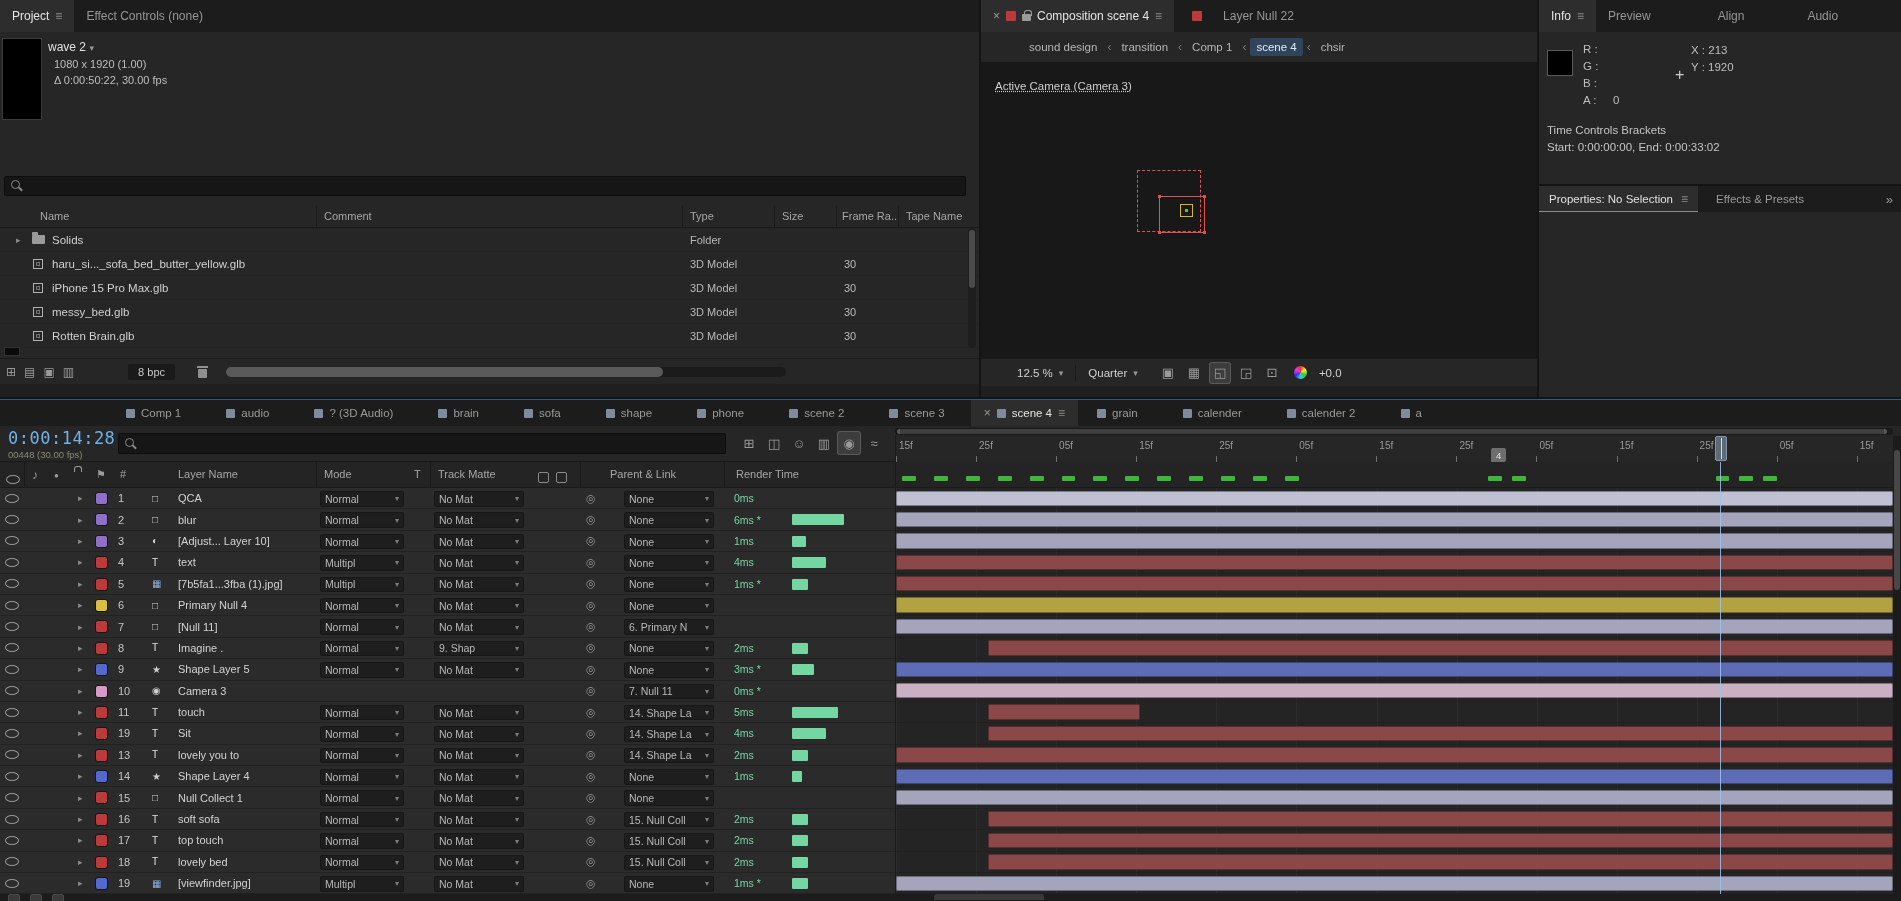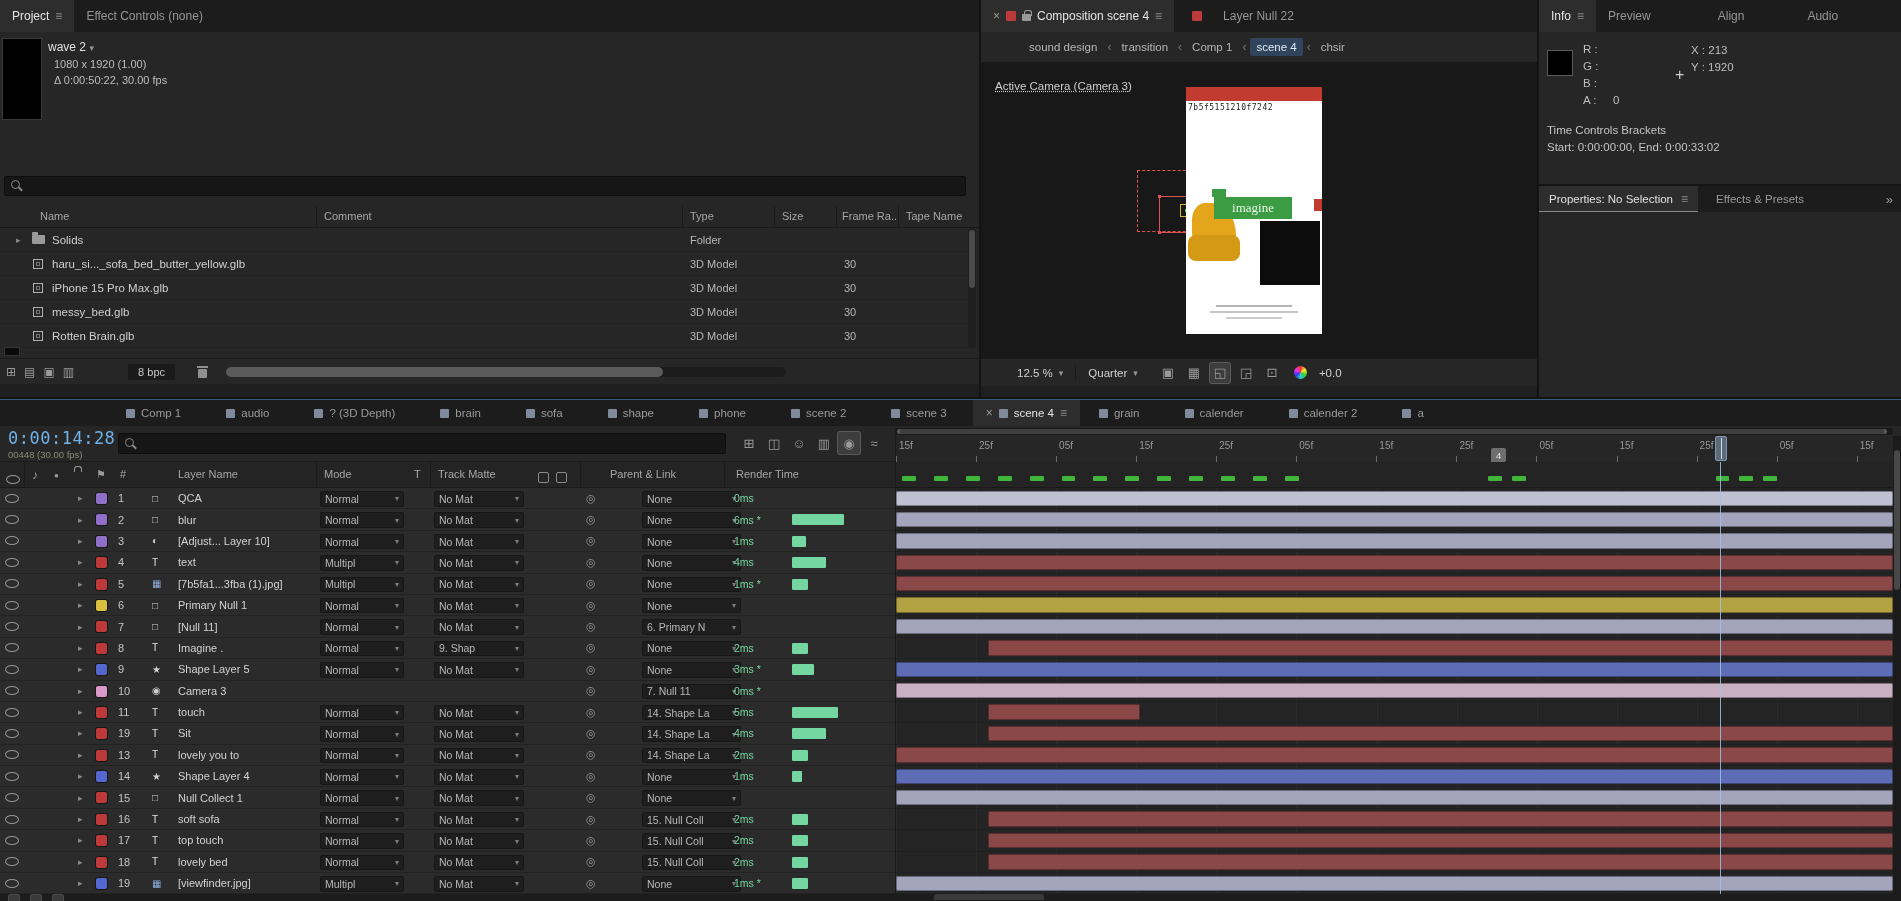--- a/index.html
+++ b/index.html
@@ -49,21 +49,21 @@
 .ttab.active{background:#2d2d2d;color:#e2e2e2}
 .tl-row{position:relative;height:21.4px;border-bottom:1px solid #222;background:#2b2b2b}
 .t-cell{position:absolute;top:0;bottom:0;display:flex;align-items:center}
 .c-eye{left:5px}.c-chev{left:78px;color:#8a8a8a;font-size:9px}
 .lab{position:absolute;left:96px;top:5px;width:11px;height:11px;border-radius:2px;box-shadow:0 0 0 1px rgba(0,0,0,.45)}
 .c-num{left:118px;font-size:11px;color:#c4c4c4}
 .c-ico{left:152px;font-size:10px}
 .c-name{left:178px;width:136px;font-size:11px;color:#d2d2d2;white-space:nowrap;overflow:hidden}
 .dd{position:absolute;top:3px;height:15.5px;background:#1e1e1e;border:1px solid #171717;border-radius:2px;display:flex;align-items:center;justify-content:space-between;padding:0 4px;font-size:10.5px;color:#b8b8b8;white-space:nowrap;overflow:hidden}
 .dd .arr{font-size:8px;color:#7d7d7d;margin-left:4px}
-.dd-mode{left:320px;width:84px}.dd-matte{left:434px;width:90px}.dd-parent{left:642px;width:99px}
+.dd-mode{left:320px;width:84px}.dd-matte{left:434px;width:90px}.dd-parent{left:624px;width:90px}
 .c-pw{left:586px;color:#9a9a9a;font-size:11px}
 .c-rt{left:734px;font-size:10.5px;color:#74d6a0;white-space:nowrap}
 .rbar{position:absolute;left:792px;top:5px;height:11px;background:#74d6a0;border-radius:1px}
 .gr-row{position:relative;height:21.4px;border-bottom:1px solid #202020}
 .gbar{position:absolute;top:2.5px;bottom:2.5px;border-radius:2px;box-shadow:inset 0 0 0 1px rgba(0,0,0,.35)}
 .tick{position:absolute;top:0;bottom:0}
 .tick .tl-line{position:absolute;left:0;bottom:0;width:1px;height:6px;background:#6f6f6f}
 .tick .tl-txt{position:absolute;left:3px;top:5px;font-size:10px;color:#9a9a9a;white-space:nowrap}
 .kf{position:absolute;bottom:6px;height:5px;width:1.4%;background:#3fb53a;border-radius:1px}
 .hsq{width:11px;height:11px;border:1px solid #8a8a8a;border-radius:2px;display:inline-block}
@@ -250,35 +250,20 @@
       <div class="abs" style="left:178px;top:134px;width:46px;height:37px;border:1px solid #e05252">
         <span class="abs" style="left:-2px;top:-2px;width:3px;height:3px;background:#e05252"></span>
         <span class="abs" style="right:-2px;top:-2px;width:3px;height:3px;background:#e05252"></span>
         <span class="abs" style="left:-2px;bottom:-2px;width:3px;height:3px;background:#e05252"></span>
         <span class="abs" style="right:-2px;bottom:-2px;width:3px;height:3px;background:#e05252"></span>
       </div>
       <div class="abs" style="left:199px;top:142px;width:13px;height:13px;border:1.5px solid #d8b62a">
         <span class="abs" style="left:4px;top:4px;width:3px;height:3px;background:#55c050"></span>
       </div>
 
-      <div class="abs" style="left:205px;top:25px;width:136px;height:247px;background:#ffffff;overflow:hidden">
-        <div class="abs" style="left:0;top:0;width:136px;height:14px;background:#c13b30"></div>
-        <div class="abs" style="left:2px;top:16px;font-family:'DejaVu Sans Mono',monospace;font-size:8px;color:#1a1a1a;letter-spacing:0.5px">7b5f5151210f7242</div>
-        <div class="abs" style="left:26px;top:102px;width:14px;height:8px;background:#3c9c44"></div>
-        <div class="abs" style="left:6px;top:116px;width:44px;height:58px;background:#e2a51c;border-radius:30% 55% 45% 50%"></div>
-        <div class="abs" style="left:2px;top:148px;width:52px;height:26px;background:#d49a16;border-radius:8px"></div>
-        <div class="abs" style="left:74px;top:134px;width:60px;height:64px;background:#0c0c0c"></div>
-        <div class="abs" style="left:28px;top:110px;width:78px;height:22px;background:#3c9c44;display:flex;align-items:center;justify-content:center">
-          <span style="font-family:'Liberation Serif','DejaVu Serif',serif;font-size:13px;color:#eaf6e6">imagine</span>
-        </div>
-        <div class="abs" style="left:128px;top:112px;width:8px;height:12px;background:#c13b30"></div>
-        <div class="abs" style="left:30px;top:218px;width:76px;height:2px;background:#b5b5b5"></div>
-        <div class="abs" style="left:24px;top:224px;width:88px;height:2px;background:#c5c5c5"></div>
-        <div class="abs" style="left:40px;top:230px;width:56px;height:2px;background:#cccccc"></div>
-      </div>
     </div>
 
     <div class="abs" style="left:0;top:358px;width:556px;height:28px;background:#262626;border-top:1px solid #1a1a1a;display:flex;align-items:center;gap:12px;padding-left:36px">
       <span style="display:flex;align-items:center;gap:6px;font-size:11.5px;color:#d0d0d0">
         <span>12.5 %</span>
         <span class="dim" style="font-size:9px">▾</span>
       </span>
       <span style="width:1px;height:16px;background:#1a1a1a"></span>
       <span style="display:flex;align-items:center;gap:6px;font-size:11.5px;color:#d0d0d0">
         <span>Quarter</span>
@@ -382,21 +367,21 @@
           <div class="ttab">
             <span class="close-x" style="visibility: hidden;"></span>
             <span class="csq"></span>
             <span>audio</span>
             <span class="menu-glyph" style="visibility: hidden;">≡</span>
           </div>
 
           <div class="ttab">
             <span class="close-x" style="visibility: hidden;"></span>
             <span class="csq"></span>
-            <span>? (3D Depth)</span>
+            <span>? (3D Audio)</span>
             <span class="menu-glyph" style="visibility: hidden;">≡</span>
           </div>
 
           <div class="ttab">
             <span class="close-x" style="visibility: hidden;"></span>
             <span class="csq"></span>
             <span>brain</span>
             <span class="menu-glyph" style="visibility: hidden;">≡</span>
           </div>
 
@@ -745,21 +730,21 @@
         </div>
 
         <div class="tl-row">
           <span class="t-cell c-eye">
             <span class="eye"></span>
           </span>
           <span class="t-cell c-chev">▸</span>
           <span class="lab" style="background: rgb(217, 193, 63);"></span>
           <span class="t-cell c-num">6</span>
           <span class="t-cell c-ico" style="color: rgb(207, 207, 207);">□</span>
-          <span class="t-cell c-name">Primary Null 1</span>
+          <span class="t-cell c-name">Primary Null 4</span>
           <span class="dd dd-mode">
             <span>Normal</span>
             <span class="arr">▾</span>
           </span>
           <span class="dd dd-matte">
             <span>No Mat</span>
             <span class="arr">▾</span>
           </span>
           <span class="t-cell c-pw">◎</span>
           <span class="dd dd-parent">

